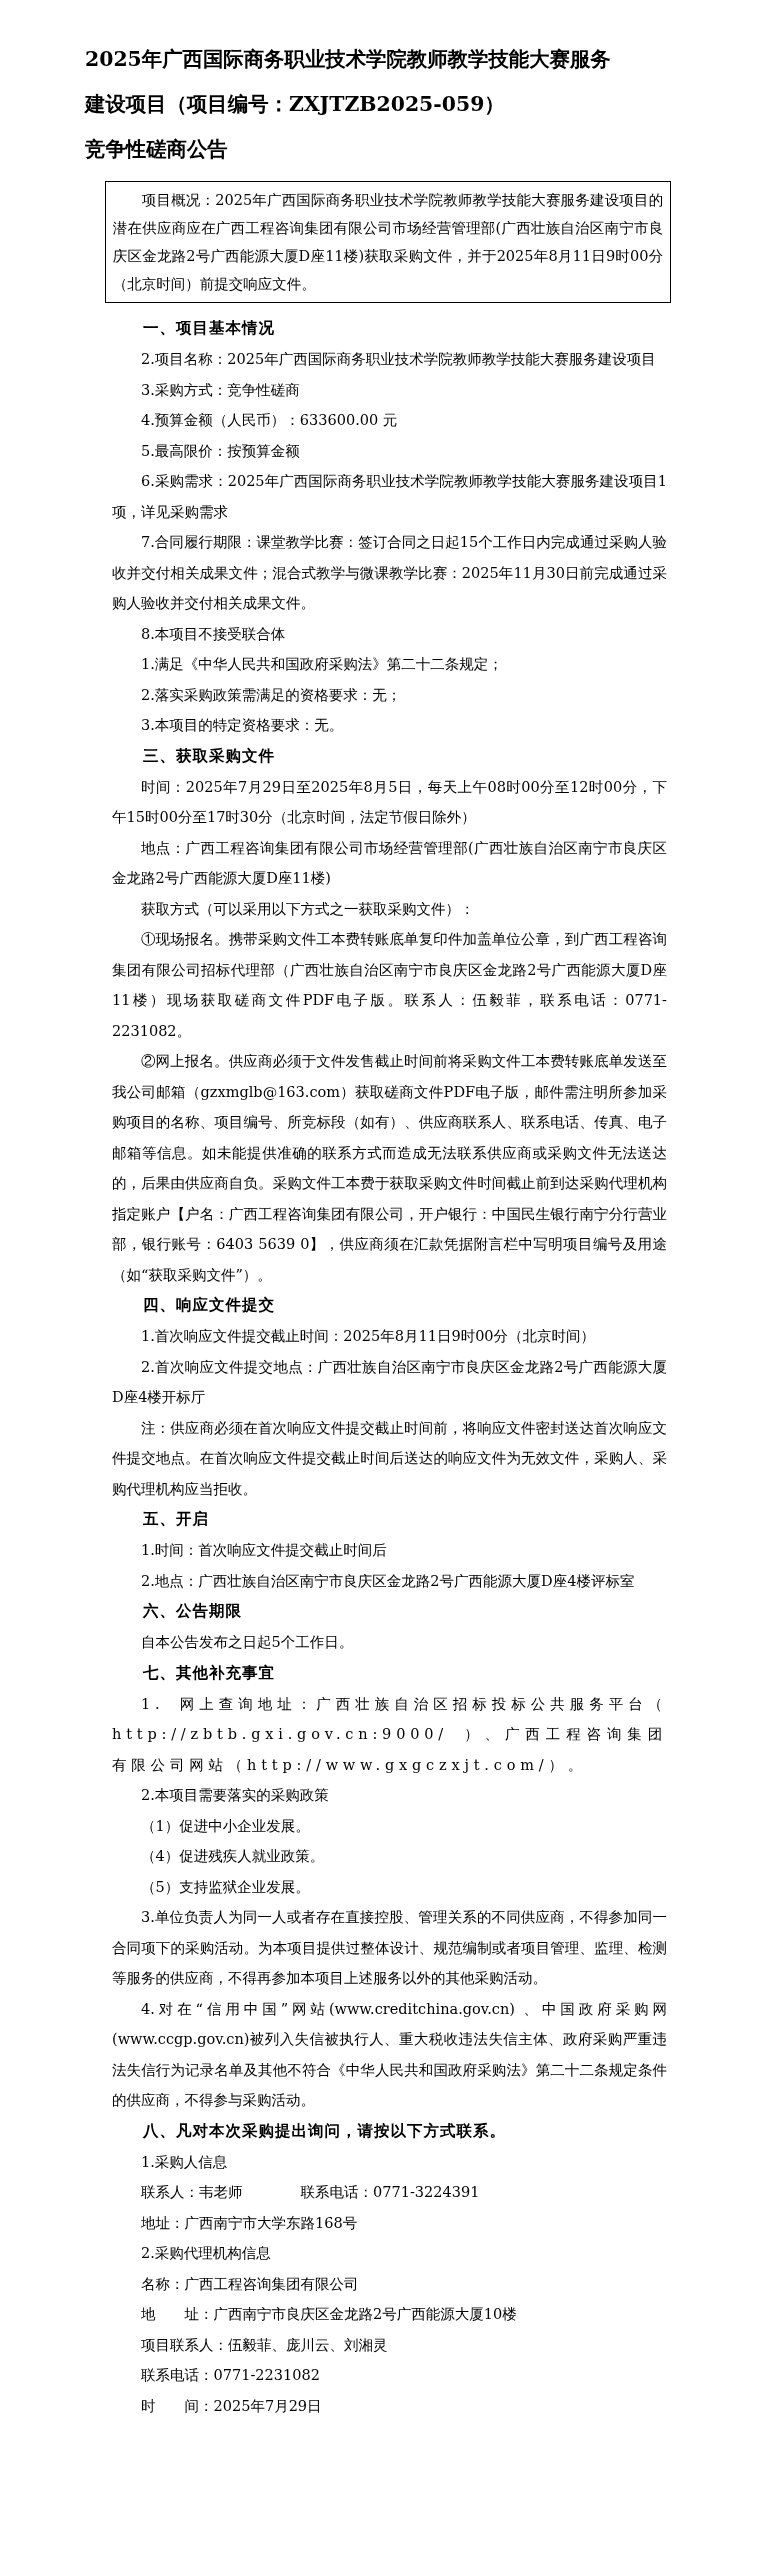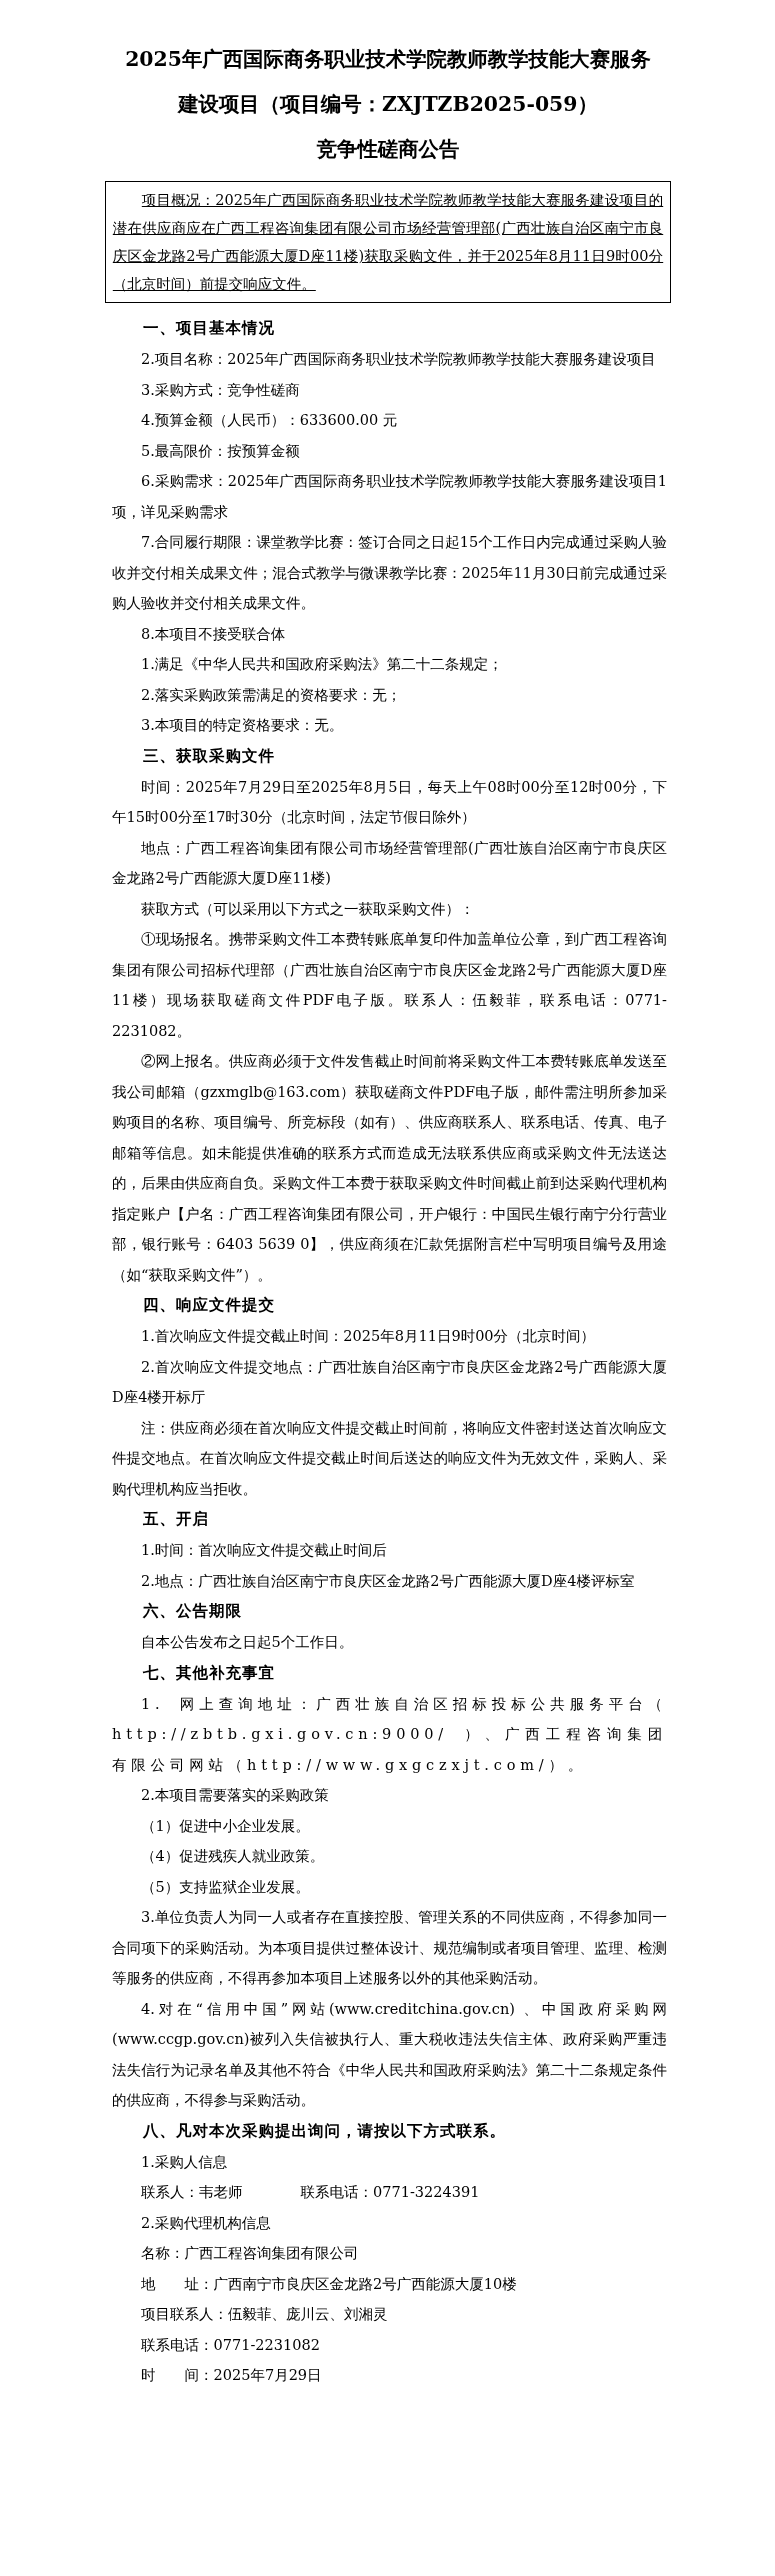--- a/index.html
+++ b/index.html
@@ -14,31 +14,29 @@
   }
   .page {
     box-sizing: border-box;
     width: 776px;
     min-height: 2576px;
     padding: 25px 0 78px 0;
     background: #ffffff;
   }
   h1.doc-title {
     margin: 11.6px 85px 9.7px 85px;
-    text-align: center;
     font-size: 20.4px;
     font-weight: bold;
     line-height: 45px;
   }
   h1.doc-title span { display: block; }
   .overview-box {
     margin: 5.8px 105px 9.7px 105px;
     border: 1.9px solid #000000;
     padding: 3.9px 6.8px;
-    text-decoration: underline;
   }
   .overview-box p {
     margin: 0;
     font-size: 14.5px;
     line-height: 28px;
     text-indent: 2em;
     text-align: justify;
   }
   .content {
     margin: 10px 109px 0 112px;
@@ -135,20 +133,21 @@
       <p class="para">（4）促进残疾人就业政策。</p>
       <p class="para">（5）支持监狱企业发展。</p>
       <p class="para">3.单位负责人为同一人或者存在直接控股、管理关系的不同供应商，不得参加同一合同项下的采购活动。为本项目提供过整体设计、规范编制或者项目管理、监理、检测等服务的供应商，不得再参加本项目上述服务以外的其他采购活动。</p>
       <p class="para">4.对在“信用中国”网站(www.creditchina.gov.cn) 、中国政府采购网(www.ccgp.gov.cn)被列入失信被执行人、重大税收违法失信主体、政府采购严重违法失信行为记录名单及其他不符合《中华人民共和国政府采购法》第二十二条规定条件的供应商，不得参与采购活动。</p>
     </section>
 
     <section>
       <h2 class="sec-heading">八、凡对本次采购提出询问，请按以下方式联系。</h2>
       <p class="para">1.采购人信息</p>
       <p class="para">联系人：韦老师　　　　联系电话：0771-3224391</p>
+      <p class="para">地址：广西南宁市大学东路168号</p>
       <p class="para">2.采购代理机构信息</p>
       <p class="para">名称：广西工程咨询集团有限公司</p>
       <p class="para">地　　址：广西南宁市良庆区金龙路2号广西能源大厦10楼</p>
       <p class="para">项目联系人：伍毅菲、庞川云、刘湘灵</p>
       <p class="para">联系电话：0771-2231082</p>
       <p class="para">时　　间：2025年7月29日</p>
     </section>
 
   </div>
 </div>

